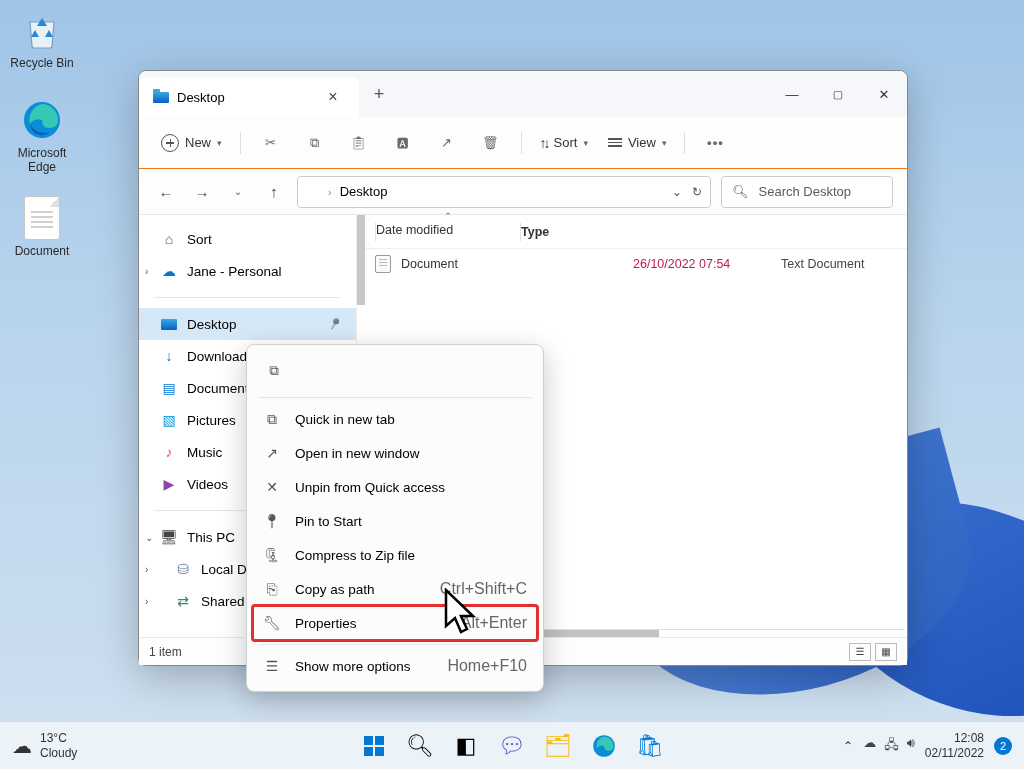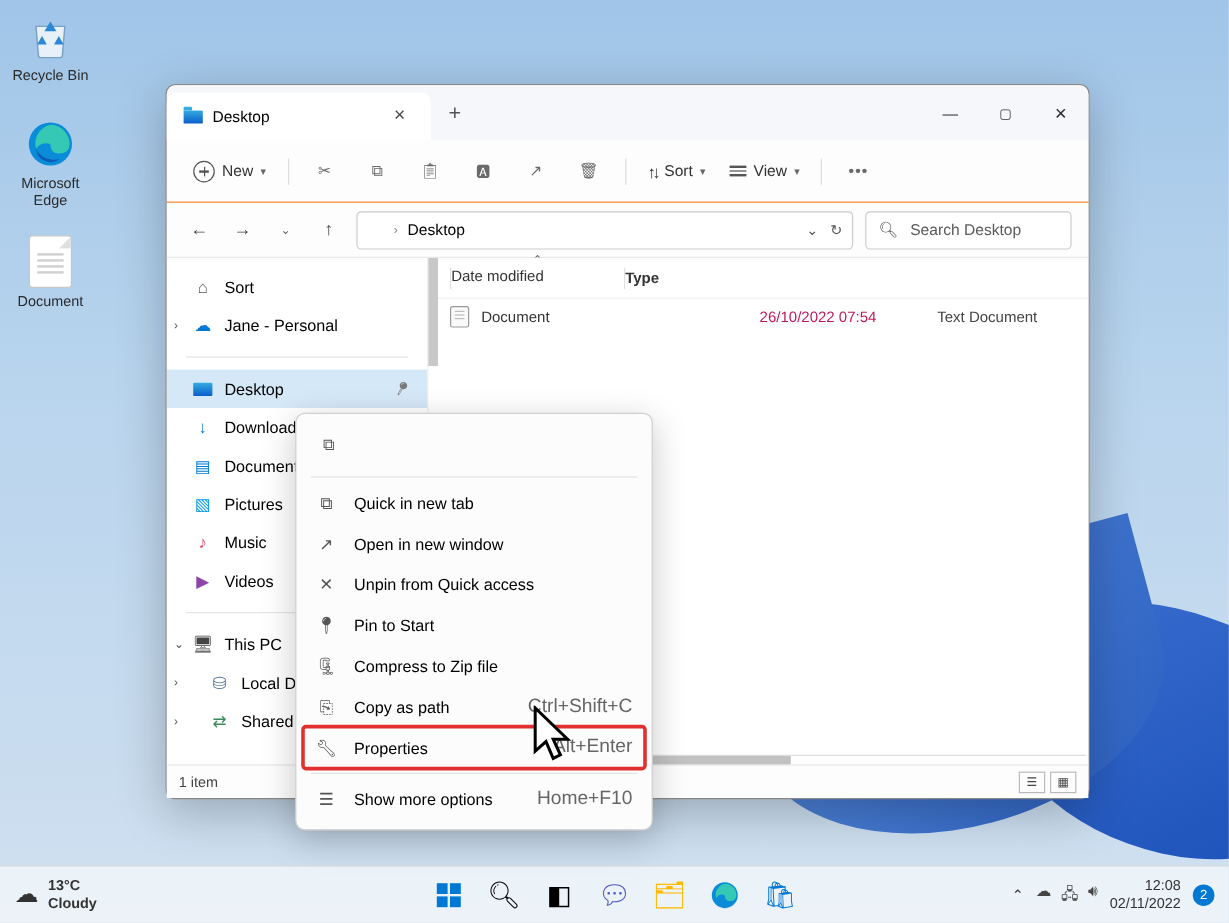--- a/index.html
+++ b/index.html
@@ -103,21 +103,21 @@
 .ctx-item { height: 34px; display: flex; align-items: center; padding: 0 10px; gap: 14px; border-radius: 4px; position: relative; }
 .ctx-item .ci { width: 18px; height: 18px; display: flex; align-items: center; justify-content: center; color: #555; font-size: 14px; }
 .ctx-item .short { margin-left: auto; font-size: 16px; color: #666; }
 .ctx-item.hl { outline: 3px solid #e03030; outline-offset: -1px; border-radius: 2px; }
 
 .cursor { position: absolute; top: 588px; left: 442px; z-index: 100; }
 
 .taskbar { position: absolute; bottom: 0; left: 0; right: 0; height: 48px; background: rgba(238,243,249,.92); border-top: 1px solid rgba(0,0,0,.1); display: flex; align-items: center; padding: 0 12px; }
 .weather { display: flex; align-items: center; gap: 8px; font-size: 12px; color: #333; }
 .weather .wic { font-size: 20px; }
-.weather .wt { display: flex; flex-direction: column; line-height: 1.2; font-weight: bold; }
+.weather .wt { display: flex; flex-direction: column; line-height: 1.2; }
 .tb-center { position: absolute; left: 50%; transform: translateX(-50%); display: flex; gap: 6px; }
 .tb-ic { width: 40px; height: 40px; display: flex; align-items: center; justify-content: center; border-radius: 4px; font-size: 22px; }
 .tb-right { margin-left: auto; display: flex; align-items: center; gap: 10px; font-size: 12px; color: #333; }
 .tb-right .tray { display: flex; gap: 8px; font-size: 13px; color: #444; }
 .tb-right .clock { display: flex; flex-direction: column; align-items: flex-end; line-height: 1.2; }
 .tb-right .notif { width: 18px; height: 18px; background: #0078d4; border-radius: 50%; color: #fff; display: flex; align-items: center; justify-content: center; font-size: 11px; }
 
 .start-svg { width: 24px; height: 24px; }
 </style>
 </head>

